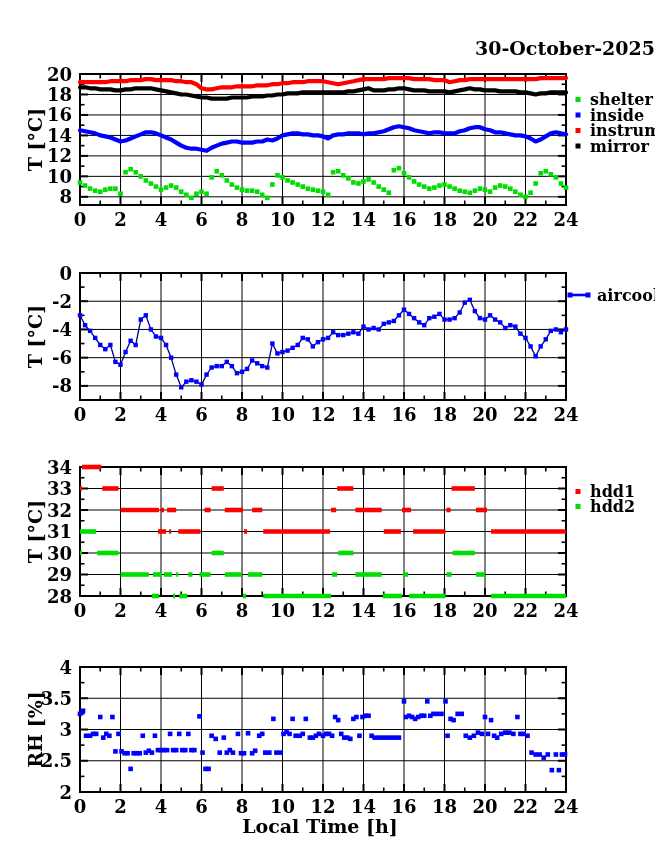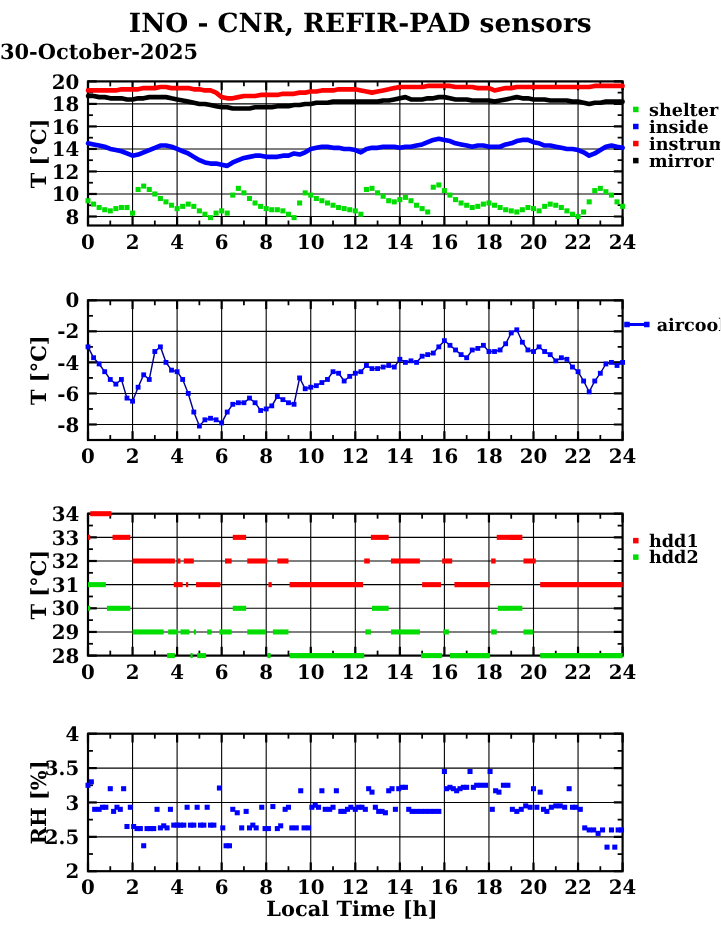--- a/index.html
+++ b/index.html
@@ -1,32 +1,31 @@
 <!DOCTYPE html>
 <html><head>
 <meta charset="utf-8">
 <style>
   html,body{margin:0;padding:0;background:#fff;}
   .page{position:relative;width:655px;height:860px;background:#ffffff;overflow:hidden;
         font-family:"DejaVu Serif",serif;}
   .title{position:absolute;top:6px;left:0;width:655px;text-align:center;
          font-size:24px;font-weight:bold;color:#000;letter-spacing:0px;}
-  .subtitle{position:absolute;top:37px;left:0;width:655px;text-align:left;
+  .subtitle{position:absolute;top:37px;left:0;width:655px;text-align:right;
          font-size:19px;font-weight:bold;color:#000;}
   svg{position:absolute;top:0;left:0;}
   svg text{fill:#000;font-family:"DejaVu Serif",serif;font-weight:bold;}
   svg .tick-label{font-size:18px;}
   svg .axis-title{font-size:19px;}
   svg .legend-label{font-size:16px;}
 </style>
 </head>
 <body>
 
 <div class="page">
-  <div class="title">INO - CNR, REFIR-PAD sensors</div>
   <div class="subtitle">30-October-2025</div>
   <svg id="chart-svg" width="655" height="860" viewBox="0 0 655 860">
       <g>
         <g>
           <line x1="120.5" y1="74" x2="120.5" y2="205" stroke="#000" stroke-width="1"></line>
           <line x1="161" y1="74" x2="161" y2="205" stroke="#000" stroke-width="1"></line>
           <line x1="201.5" y1="74" x2="201.5" y2="205" stroke="#000" stroke-width="1"></line>
           <line x1="242" y1="74" x2="242" y2="205" stroke="#000" stroke-width="1"></line>
           <line x1="282.5" y1="74" x2="282.5" y2="205" stroke="#000" stroke-width="1"></line>
           <line x1="323" y1="74" x2="323" y2="205" stroke="#000" stroke-width="1"></line>

